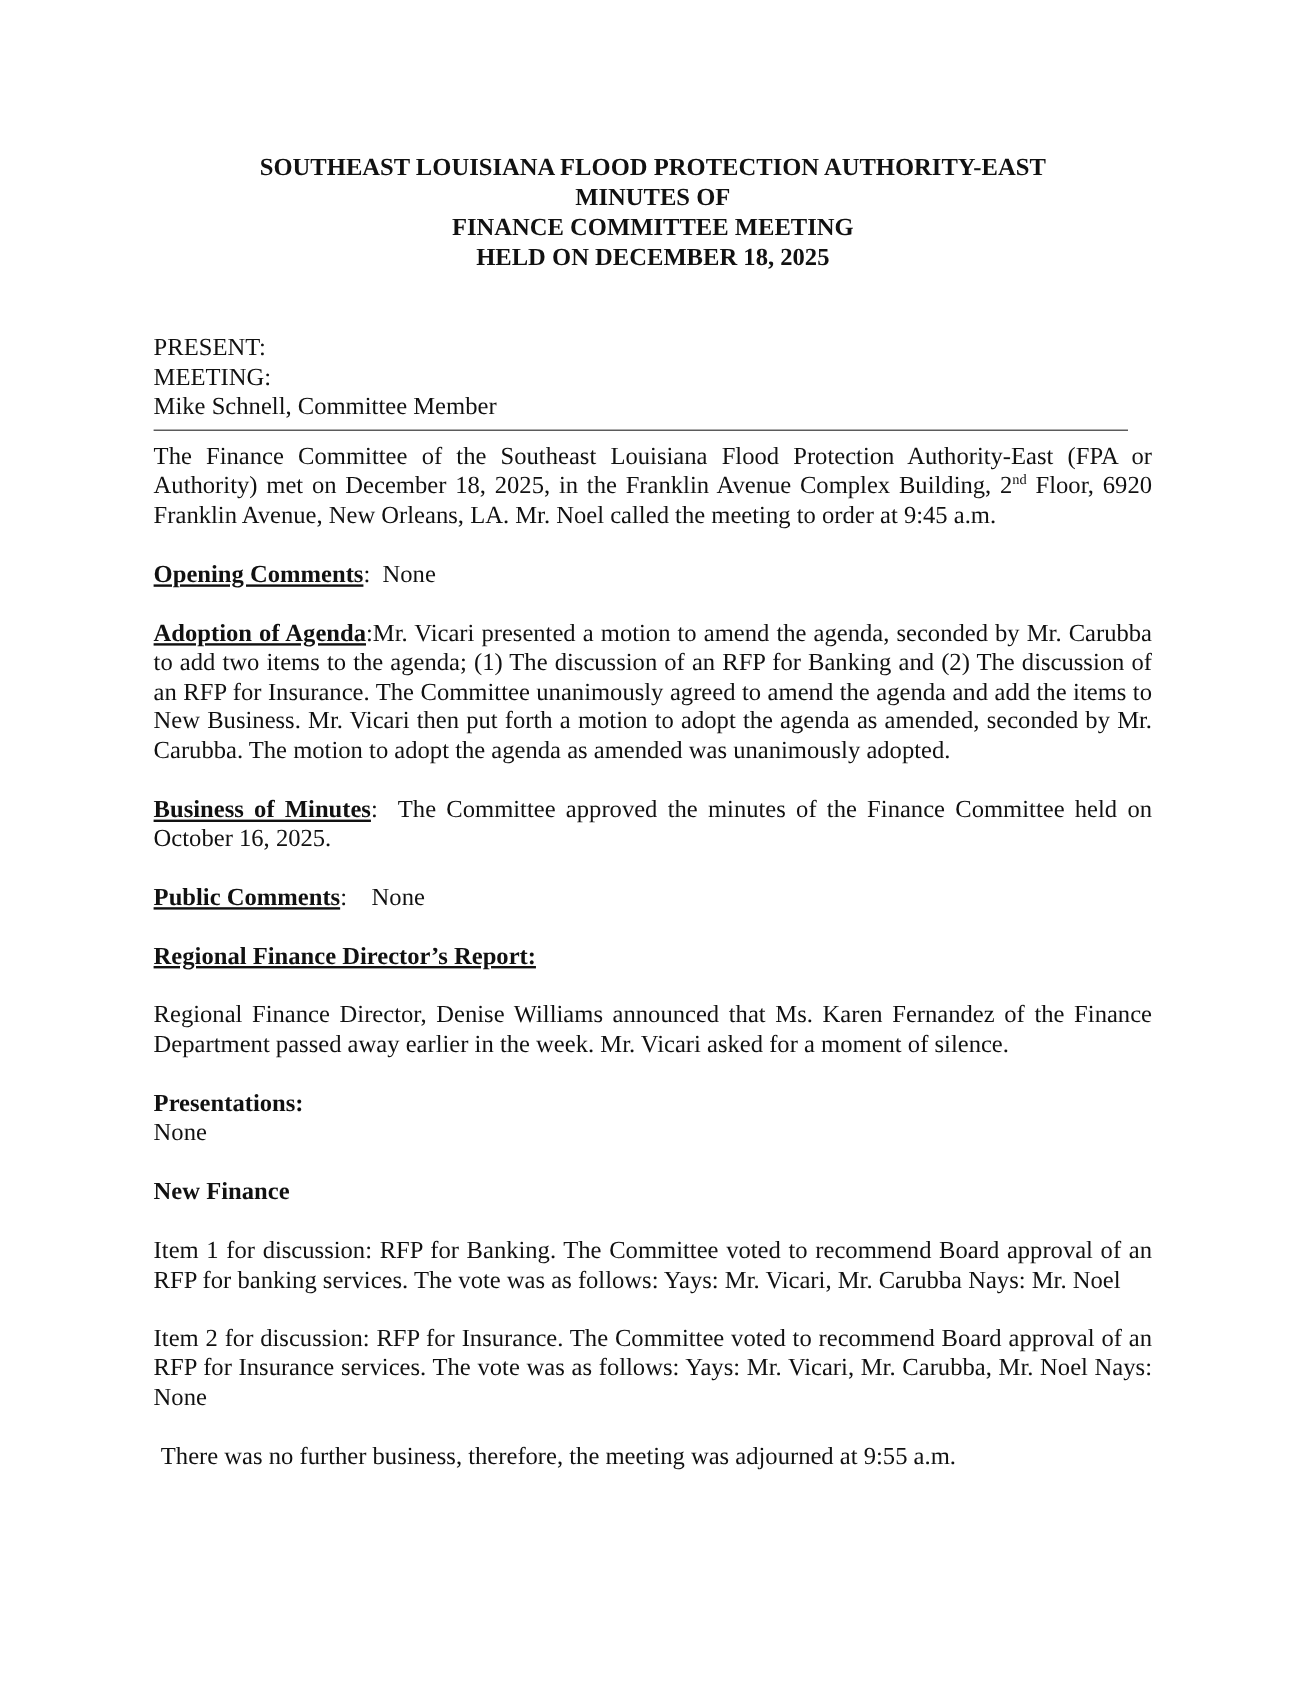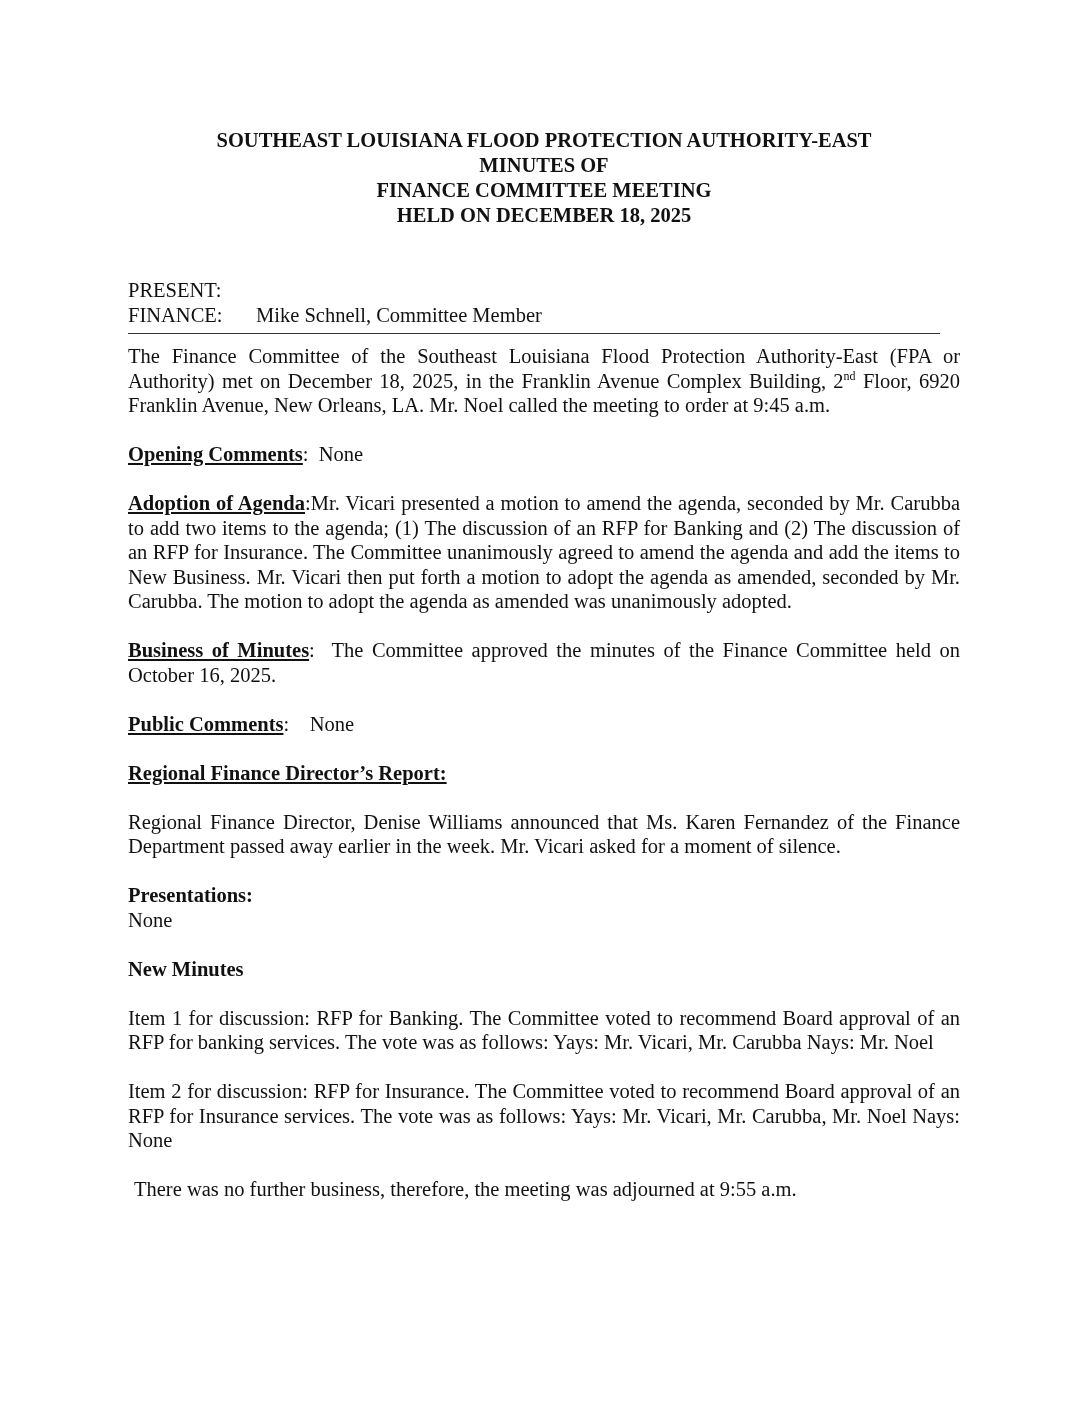--- a/index.html
+++ b/index.html
@@ -4,21 +4,21 @@
   <style>
     html, body { margin: 0; padding: 0; background: #ffffff; }
     body {
       width: 1088px; height: 1408px; position: relative; overflow: hidden;
       font-family: "Liberation Serif", "DejaVu Serif", serif;
       color: #111111;
     }
     .page { position: absolute; left: 128px; top: 128px; width: 832px; font-size: 20.5px; line-height: 24.5px; }
     .title { text-align: center; font-weight: bold; font-size: 20.5px; line-height: 25px; }
     .attendance { margin-top: 50px; }
-    .att-row { display: flex; }
+    .att-row { display: flex; flex-direction: column; }
     .att-label { width: 128px; flex: none; }
     .rule { border-bottom: 1px solid #333; width: 812px; margin-top: 6px; margin-bottom: 10px; }
     p { margin: 0 0 24.5px 0; text-align: justify; }
     .hd { font-weight: bold; text-decoration: underline; }
     .bold { font-weight: bold; }
     sup { font-size: 12px; line-height: 0; vertical-align: super; }
     .nojust { text-align: left; }
     .indent1 { padding-left: 6px; font-family: Liberation Serif, serif; }
   </style>
 </head>
@@ -31,21 +31,21 @@
     <div>MINUTES OF</div>
     <div>FINANCE COMMITTEE MEETING</div>
     <div>HELD ON DECEMBER 18, 2025</div>
   </div>
 
   <div class="attendance">
     <div class="att-row">
       <span class="att-label">PRESENT:</span>
     </div>
     <div class="att-row">
-      <span class="att-label">FINANCE:</span>
+      <span class="att-label">MEETING:</span>
       <span>Mike Schnell, Committee Member</span>
     </div>
   </div>
 
   <div class="rule"></div>
 
   <p><span>The Finance Committee of the Southeast Louisiana Flood Protection Authority-East (FPA or Authority) met on December 18, 2025, in the Franklin Avenue Complex Building, 2</span><sup>nd</sup><span> Floor, 6920 Franklin Avenue, New Orleans, LA.  Mr. Noel called the meeting to order at 9:45 a.m.</span></p>
 
   <p><span class="hd">Opening Comments</span><span style="white-space:pre">:  </span><span>None</span></p>
 
@@ -57,21 +57,21 @@
 
   <p class="hd nojust">Regional Finance Director’s Report:</p>
 
   <p>Regional Finance Director, Denise Williams announced that Ms. Karen Fernandez of the Finance Department passed away earlier in the week.  Mr. Vicari asked for a moment of silence.</p>
 
   <p class="nojust">
     <span class="bold" style="display:block">Presentations:</span>
     <span style="display:block">None</span>
   </p>
 
-  <p class="bold nojust">New Minutes</p>
+  <p class="bold nojust">New Finance</p>
 
   <p>Item 1 for discussion:  RFP for Banking.  The Committee voted to recommend Board approval of an RFP for banking services.  The vote was as follows:  Yays:  Mr. Vicari, Mr. Carubba  Nays:  Mr. Noel</p>
 
   <p>Item 2 for discussion:  RFP for Insurance.  The Committee voted to recommend Board approval of an RFP for Insurance services.  The vote was as follows:  Yays: Mr. Vicari, Mr. Carubba, Mr. Noel  Nays:  None</p>
 
   <p class="nojust indent1">There was no further business, therefore, the meeting was adjourned at 9:55 a.m.</p>
 
 </div>
 
 </body></html>

